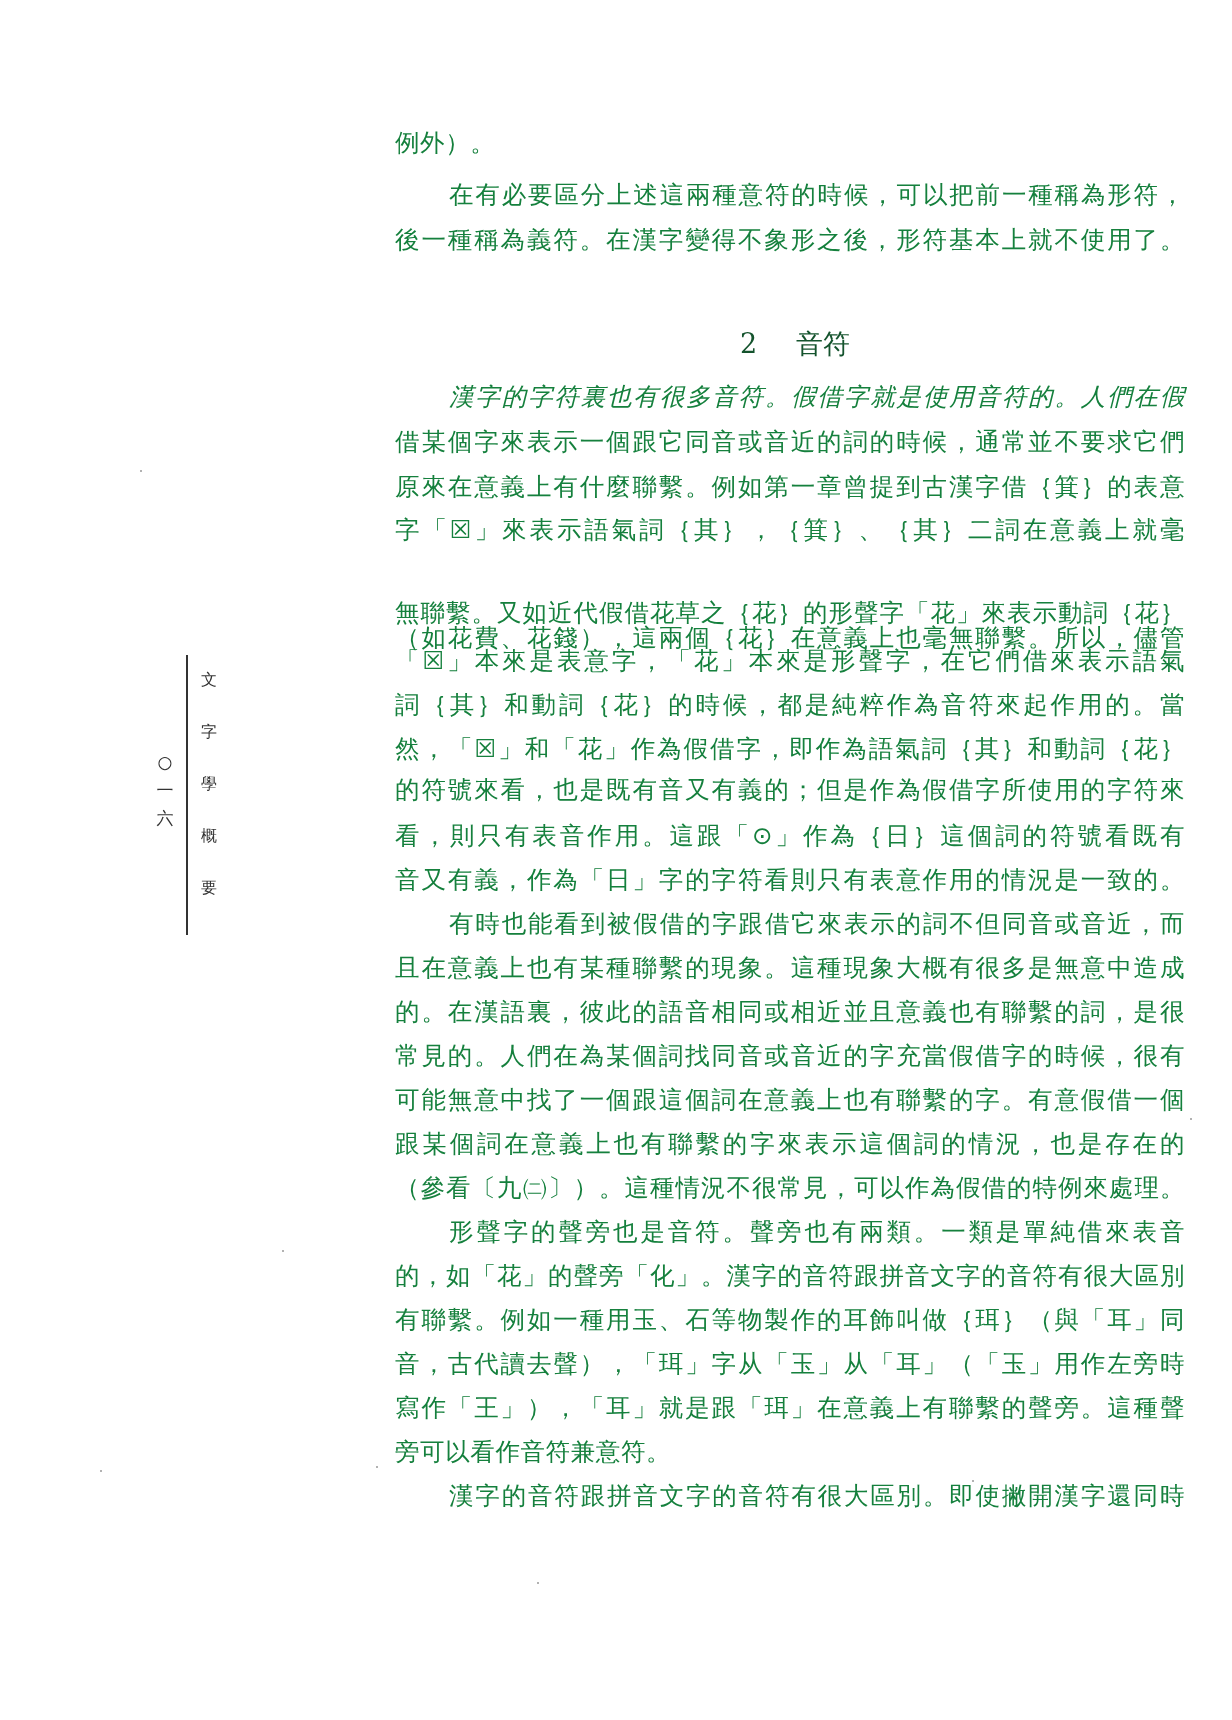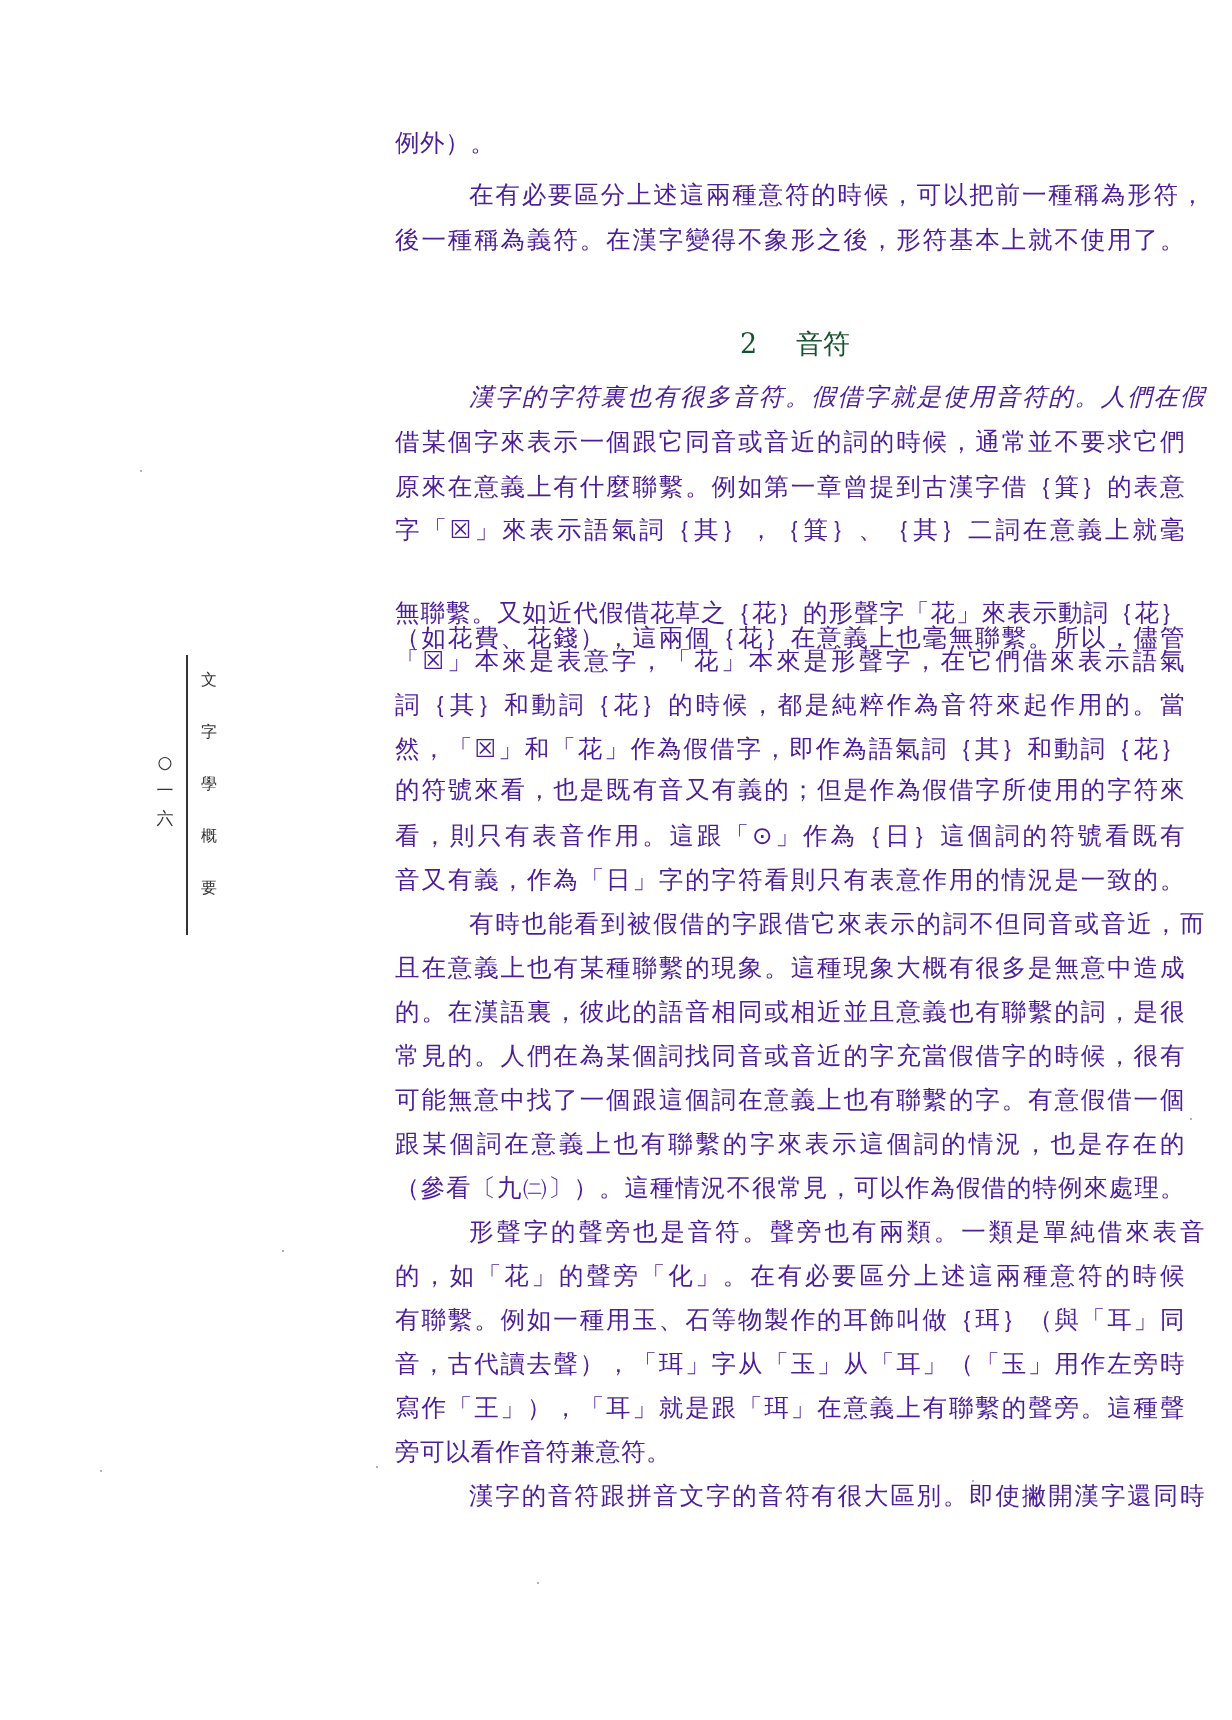--- a/index.html
+++ b/index.html
@@ -3,23 +3,23 @@
 <meta charset="utf-8">
 <style>
   html, body { margin: 0; padding: 0; }
   body {
     width: 1232px; height: 1720px; background: #ffffff; position: relative; overflow: hidden;
     font-family: "DejaVu Sans", "Liberation Sans", sans-serif; color: #1a1a1a;
   }
   .page { position: absolute; left: 0; top: 0; width: 1232px; height: 1720px; }
   .line {
     position: absolute; left: 395px; width: 790px; height: 44px; line-height: 44px;
-    font-size: 24.5px; white-space: nowrap; letter-spacing: 0.6px; color: #4c1d95;
+    font-size: 24.5px; white-space: nowrap; letter-spacing: 0.6px; color: #15803d;
   }
-  .line.indent { left: 449px; width: 736px; margin-left: 20px; }
+  .line.indent { left: 449px; width: 736px; }
   .line.justify { text-align: justify; text-align-last: justify; }
   .heading {
     position: absolute; top: 322px; left: 740px; height: 44px; line-height: 44px;
     font-size: 27px; color: #14532d; font-family: "DejaVu Serif", serif;
   }
   .heading .num { display: inline-block; width: 56px; }
   .margin-rule { position: absolute; left: 186px; top: 655px; width: 1.5px; height: 280px; background: #333; }
   .running-title { position: absolute; left: 196px; top: 670px; width: 26px; }
   .running-title span { display: block; height: 52px; font-size: 16px; text-align: center; color: #333; }
   .page-num { position: absolute; left: 152px; top: 748px; width: 26px; }
@@ -68,21 +68,21 @@
       <div class="line justify" style="top: 814px;">看，則只有表音作用。這跟「⊙」作為｛日｝這個詞的符號看既有</div>
       <div class="line justify" style="top: 858px;">音又有義，作為「日」字的字符看則只有表意作用的情況是一致的。</div>
       <div class="line indent justify" style="top: 902px;">有時也能看到被假借的字跟借它來表示的詞不但同音或音近，而</div>
       <div class="line justify" style="top: 946px;">且在意義上也有某種聯繫的現象。這種現象大概有很多是無意中造成</div>
       <div class="line justify" style="top: 990px;">的。在漢語裏，彼此的語音相同或相近並且意義也有聯繫的詞，是很</div>
       <div class="line justify" style="top: 1034px;">常見的。人們在為某個詞找同音或音近的字充當假借字的時候，很有</div>
       <div class="line justify" style="top: 1078px;">可能無意中找了一個跟這個詞在意義上也有聯繫的字。有意假借一個</div>
       <div class="line justify" style="top: 1122px;">跟某個詞在意義上也有聯繫的字來表示這個詞的情況，也是存在的</div>
       <div class="line justify" style="top: 1166px;">（參看〔九㈡〕）。這種情況不很常見，可以作為假借的特例來處理。</div>
       <div class="line indent justify" style="top: 1210px;">形聲字的聲旁也是音符。聲旁也有兩類。一類是單純借來表音</div>
-      <div class="line justify" style="top: 1254px;">的，如「花」的聲旁「化」。在有必要區分上述這兩種意符的時候</div>
+      <div class="line justify" style="top: 1254px;">的，如「花」的聲旁「化」。漢字的音符跟拼音文字的音符有很大區別</div>
       <div class="line justify" style="top: 1298px;">有聯繫。例如一種用玉、石等物製作的耳飾叫做｛珥｝（與「耳」同</div>
       <div class="line justify" style="top: 1342px;">音，古代讀去聲），「珥」字从「玉」从「耳」（「玉」用作左旁時</div>
       <div class="line justify" style="top: 1386px;">寫作「王」），「耳」就是跟「珥」在意義上有聯繫的聲旁。這種聲</div>
       <div class="line" style="top: 1430px;">旁可以看作音符兼意符。</div>
       <div class="line indent justify" style="top: 1474px;">漢字的音符跟拼音文字的音符有很大區別。即使撇開漢字還同時</div>
     </div>
 
   <div class="speck" style="left:140px;top:470px"></div>
   <div class="speck" style="left:282px;top:1250px"></div>
   <div class="speck" style="left:100px;top:1470px"></div>

